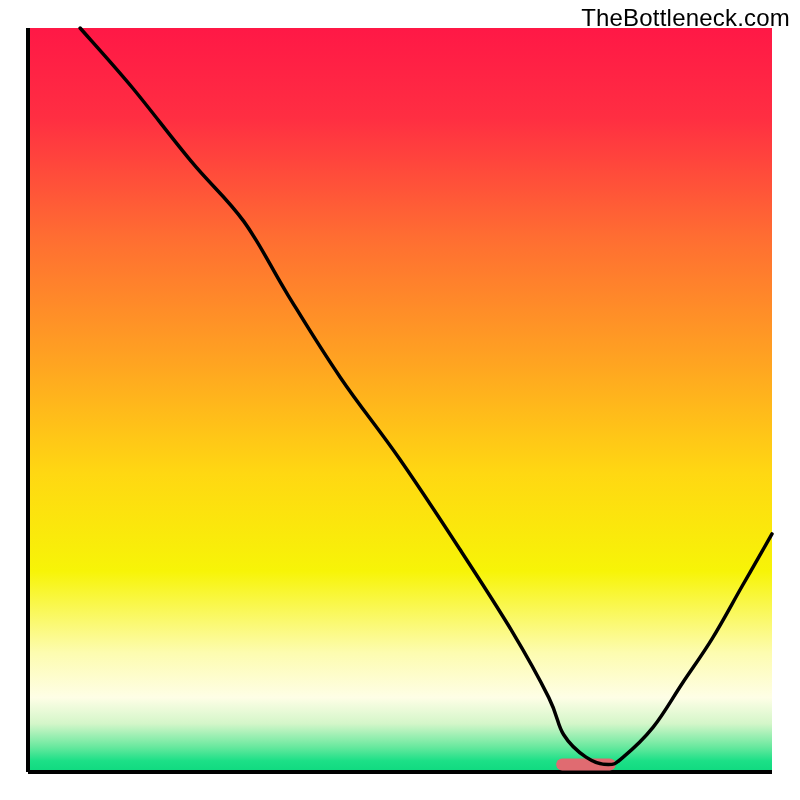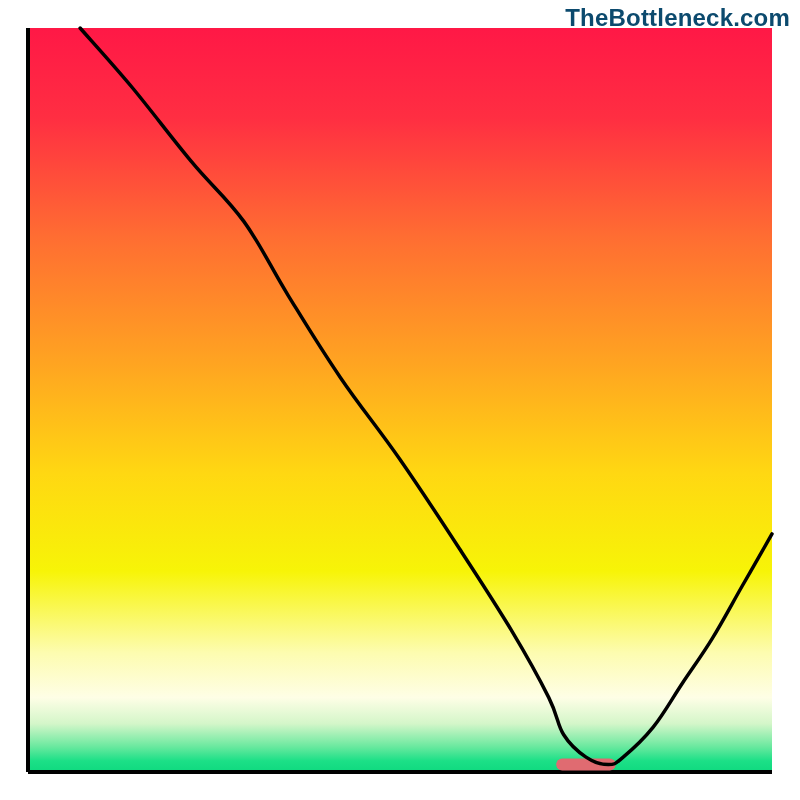--- a/index.html
+++ b/index.html
@@ -14,22 +14,22 @@
   .stage {
     position: relative;
     width: 800px;
     height: 800px;
   }
   .watermark {
     position: absolute;
     top: 4px;
     right: 10px;
     font-size: 24px;
-    font-weight: 700;
-    color: #0c4a6e;
+    font-weight: 400;
+    color: #000000;
     letter-spacing: 0.2px;
     user-select: none;
   }
   svg.plot {
     position: absolute;
     left: 0;
     top: 0;
     width: 800px;
     height: 800px;
     display: block;

